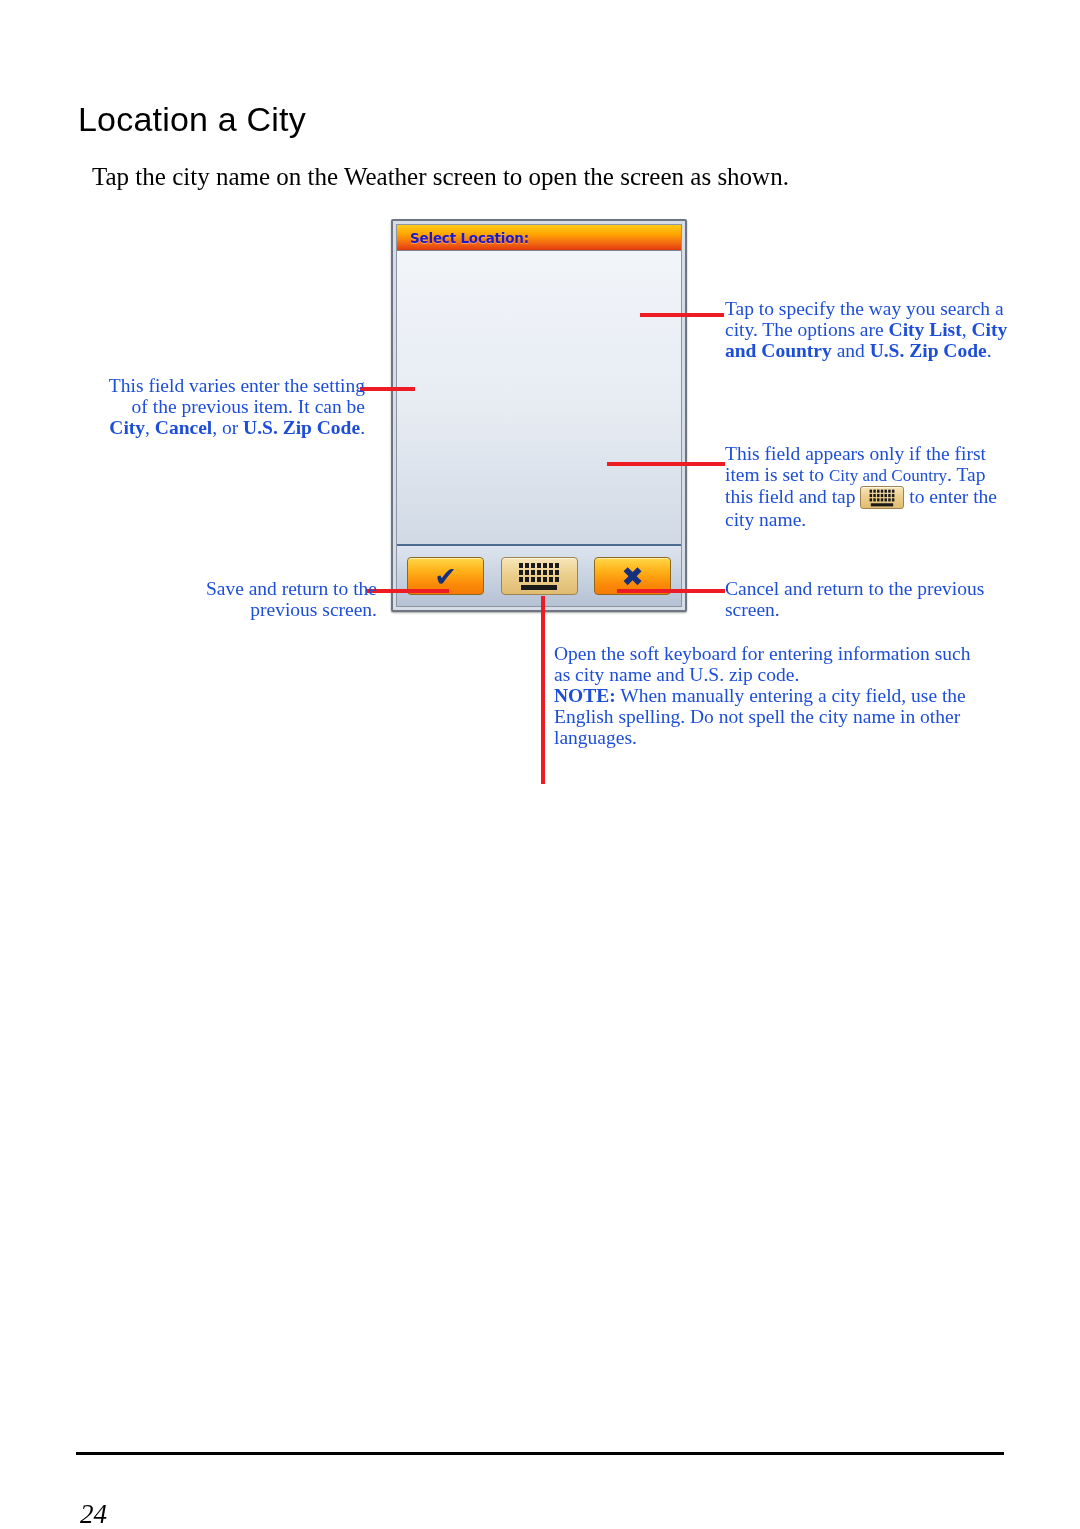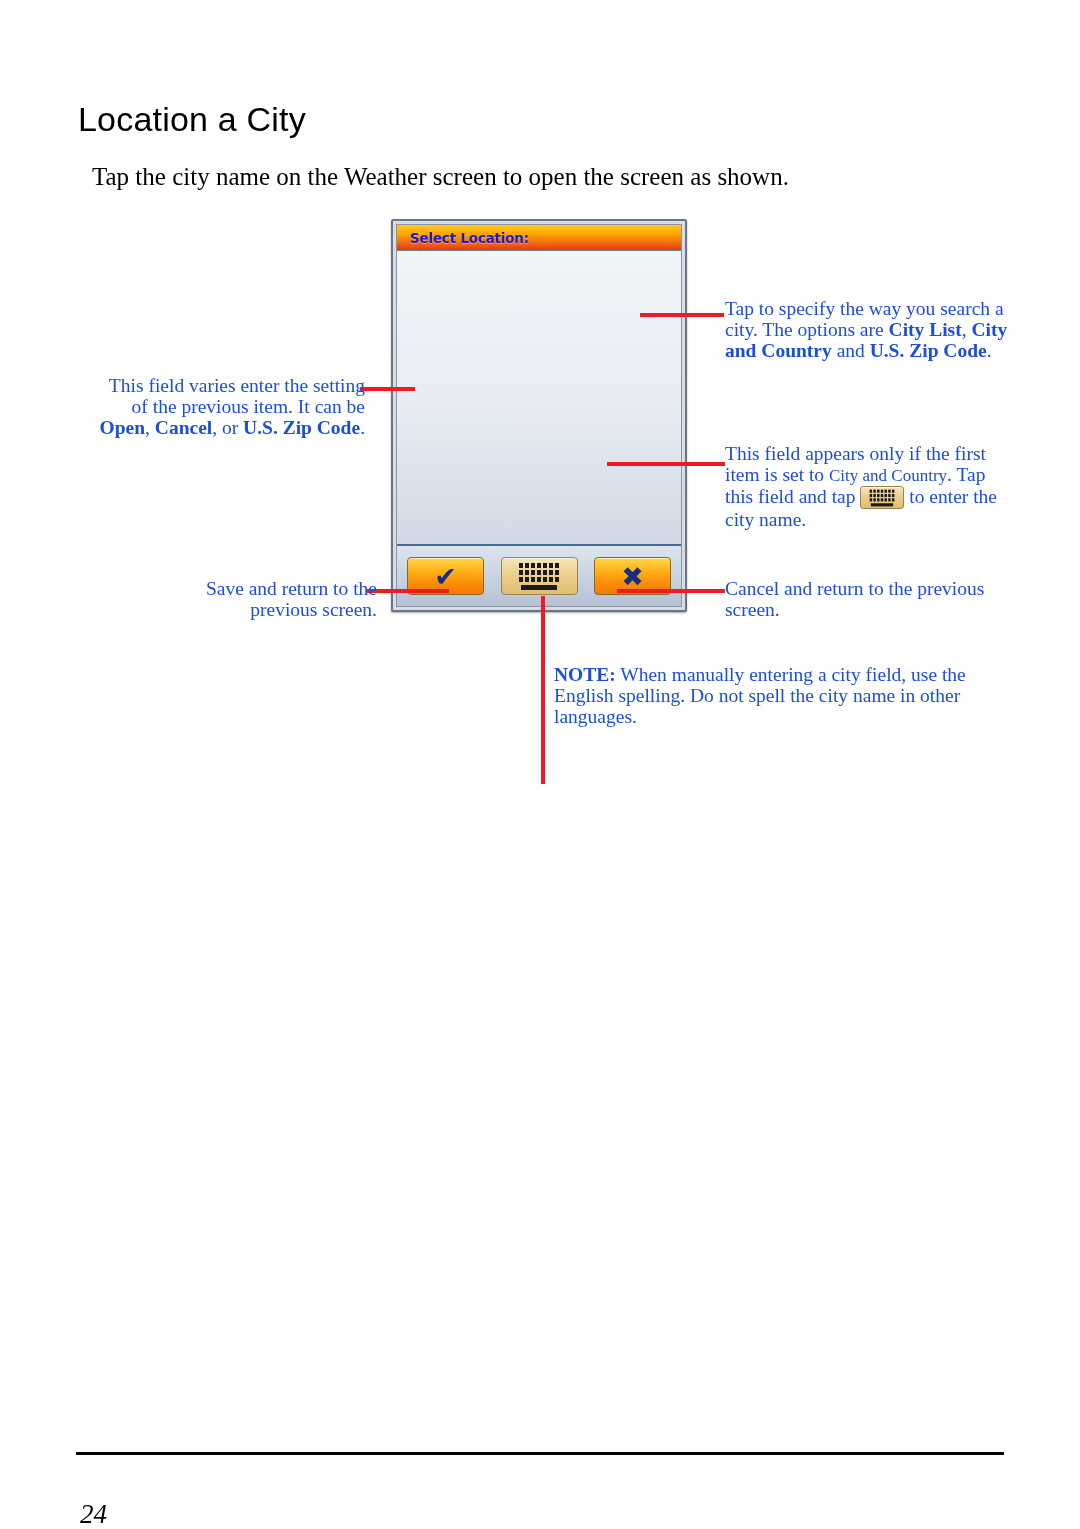--- a/index.html
+++ b/index.html
@@ -328,21 +328,21 @@
 </div>
 
 <div class="rl rl-h rl-using"></div>
 <div class="rl rl-h rl-country"></div>
 <div class="rl rl-h rl-cityname"></div>
 <div class="rl rl-h rl-save"></div>
 <div class="rl rl-h rl-cancel"></div>
 <div class="rl rl-v rl-kbd-v"></div>
 
 <div class="callout cl-left-field">
-  <span>This field varies enter the setting of the previous item. It can be </span><b>Open</b><span>, </span><b>Cancel</b><span>, or </span><b>U.S. Zip Code</b><span>.</span>
+  <span>This field varies enter the setting of the previous item. It can be </span><b>City</b><span>, </span><b>Cancel</b><span>, or </span><b>U.S. Zip Code</b><span>.</span>
 </div>
 
 <div class="callout cl-left-save">Save and return to the previous screen.</div>
 
 <div class="callout cl-right-using">
   <span>Tap to specify the way you search a city. The options are </span><b>City List</b><span>, </span><b>City and Country</b><span> and </span><b>U.S. Zip Code</b><span>.</span>
 </div>
 
 <div class="callout cl-right-city">
   <span>This field appears only if the first item is set to </span><span class="small-inline">City and Country</span><span>. Tap this field and tap </span><span class="inline-kbd"><span class="kbd-glyph">
@@ -373,18 +373,18 @@
           <i class="kbd-key"></i>
           <i class="kbd-key"></i>
         </span>
         <span class="kbd-space"></span>
       </span></span><span> to enter the city name.</span>
 </div>
 
 <div class="callout cl-right-cancel">Cancel and return to the previous screen.</div>
 
 <div class="callout cl-bottom-kbd">
-  <br>
+  <span>Open the soft keyboard for entering information such as city name and U.S. zip code.</span><br>
   <b>NOTE:</b><span> When manually entering a city field, use the English spelling. Do not spell the city name in other languages.</span>
 </div>
 
 <div class="footer-rule"></div>
 <div class="page-number">24</div>
 
 </body></html>

